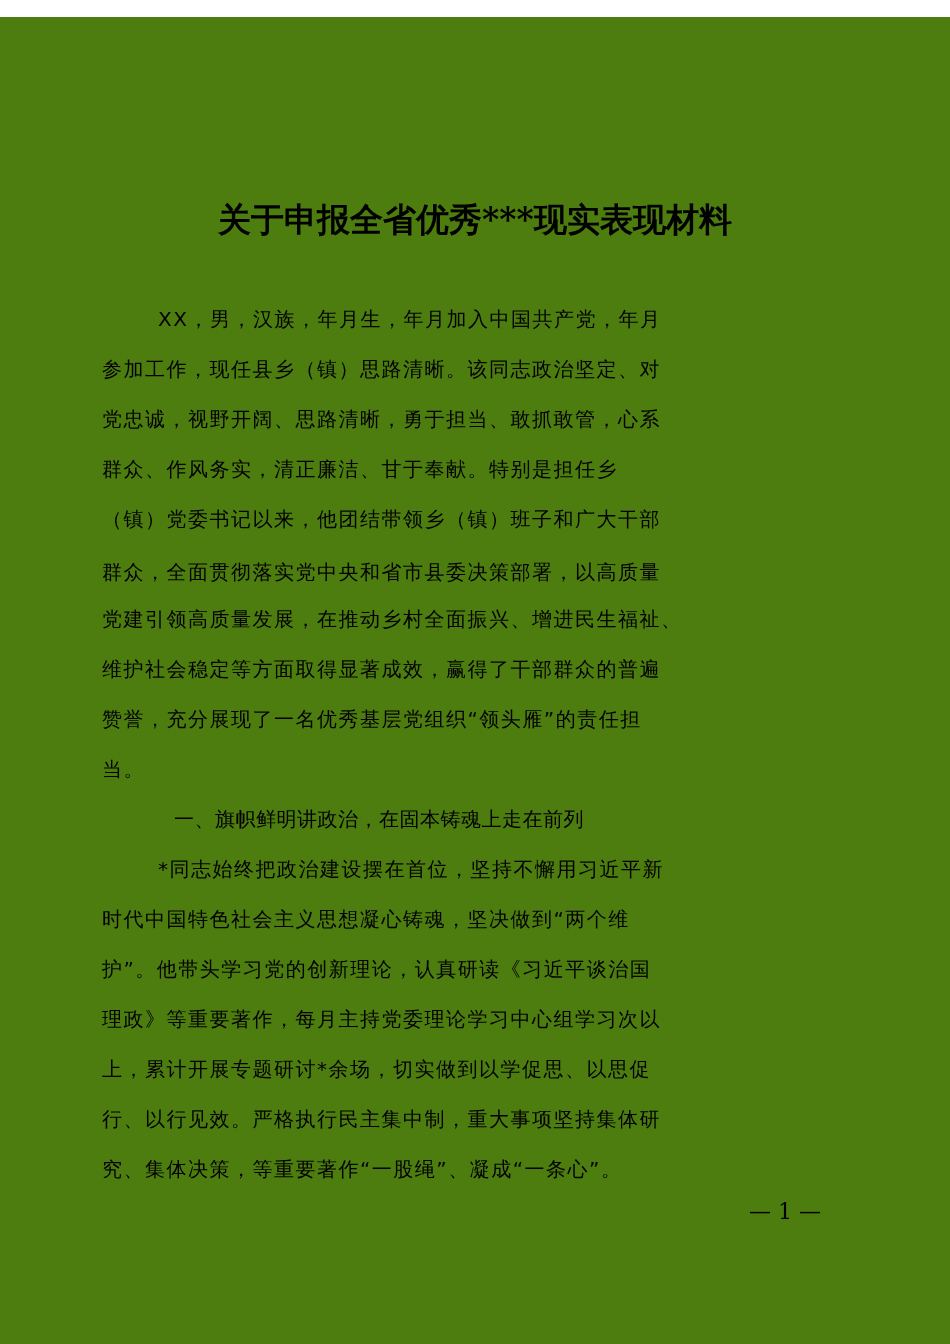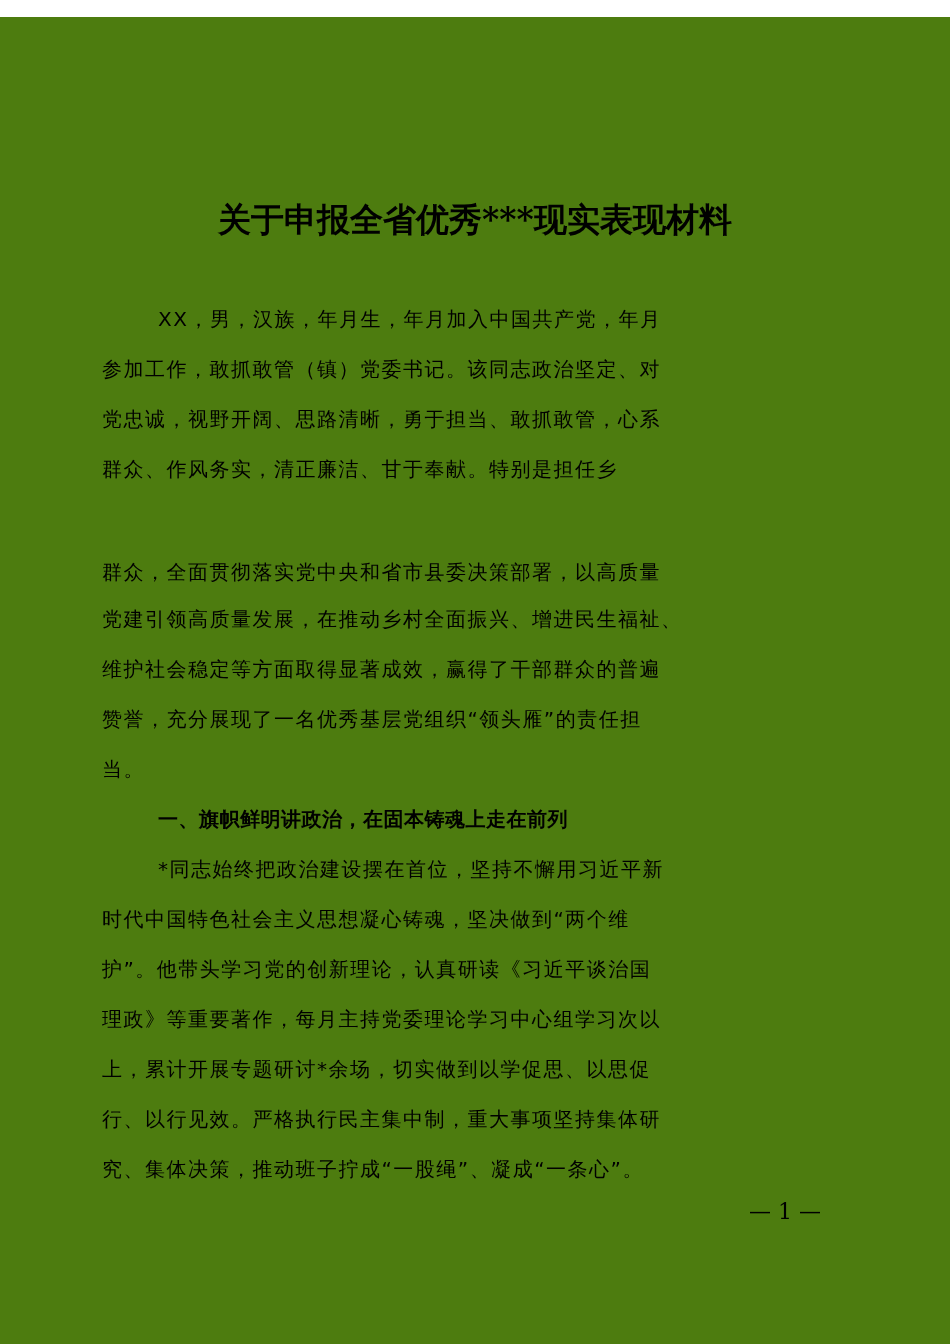--- a/index.html
+++ b/index.html
@@ -40,22 +40,22 @@
       height: 50px;
       line-height: 50px;
       font-size: 20px;
       white-space: nowrap;
       letter-spacing: 1.5px;
       font-family: "DejaVu Sans", "Liberation Sans", sans-serif;
       font-weight: normal;
     }
     .line.indent { left: 158px; }
     .line.heading {
-      left: 158px;
-      font-weight: bold;
+      left: 174px;
+      font-weight: normal;
       font-family: "DejaVu Sans", "Liberation Sans", sans-serif;
       letter-spacing: 0.5px;
     }
     .page-number {
       position: absolute;
       top: 1180px;
       left: 745px;
       width: 80px;
       text-align: center;
       font-size: 22px;
@@ -63,33 +63,34 @@
       font-family: "DejaVu Serif", "Liberation Serif", serif;
     }
   </style>
 </head>
 <body>
 
 <div class="page">
   <div class="title">关于申报全省优秀***现实表现材料</div>
 
   <div class="line indent" style="top:277px;">XX，男，汉族，年月生，年月加入中国共产党，年月</div>
-  <div class="line" style="top:327px;">参加工作，敢抓敢管（镇）党委书记。该同志政治坚定、对</div>
+  <div class="line" style="top:327px;">参加工作，现任县乡（镇）思路清晰。该同志政治坚定、对</div>
   <div class="line" style="top:377px;">党忠诚，视野开阔、思路清晰，勇于担当、敢抓敢管，心系</div>
   <div class="line" style="top:427px;">群众、作风务实，清正廉洁、甘于奉献。特别是担任乡</div>
+  <div class="line" style="top:477px;">（镇）党委书记以来，他团结带领乡（镇）班子和广大干部</div>
   <div class="line" style="top:530px;">群众，全面贯彻落实党中央和省市县委决策部署，以高质量</div>
   <div class="line" style="top:577px;">党建引领高质量发展，在推动乡村全面振兴、增进民生福祉、</div>
   <div class="line" style="top:627px;">维护社会稳定等方面取得显著成效，赢得了干部群众的普遍</div>
   <div class="line" style="top:677px;">赞誉，充分展现了一名优秀基层党组织“领头雁”的责任担</div>
   <div class="line" style="top:727px;">当。</div>
 
   <div class="line heading" style="top:777px;">一、旗帜鲜明讲政治，在固本铸魂上走在前列</div>
 
   <div class="line indent" style="top:827px;">*同志始终把政治建设摆在首位，坚持不懈用习近平新</div>
   <div class="line" style="top:877px;">时代中国特色社会主义思想凝心铸魂，坚决做到“两个维</div>
   <div class="line" style="top:927px;text-align:right;">护”。他带头学习党的创新理论，认真研读《习近平谈治国</div>
   <div class="line" style="top:977px;">理政》等重要著作，每月主持党委理论学习中心组学习次以</div>
   <div class="line" style="top:1027px;">上，累计开展专题研讨*余场，切实做到以学促思、以思促</div>
   <div class="line" style="top:1077px;">行、以行见效。严格执行民主集中制，重大事项坚持集体研</div>
-  <div class="line" style="top:1127px;">究、集体决策，推动班子拧成“一股绳”、凝成“一条心”。</div>
+  <div class="line" style="top:1127px;">究、集体决策，等重要著作“一股绳”、凝成“一条心”。</div>
 
   <div class="page-number">— 1 —</div>
 </div>
 
 </body></html>

